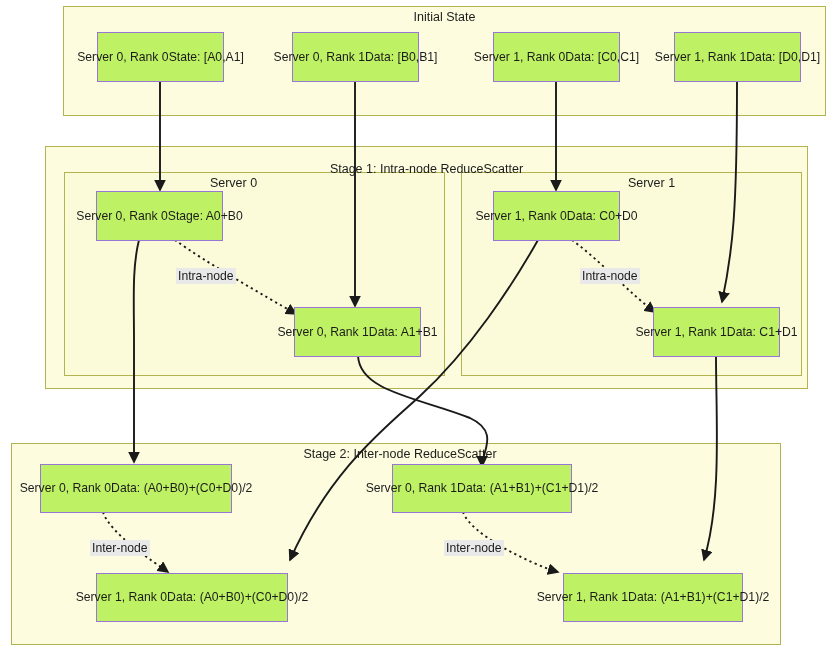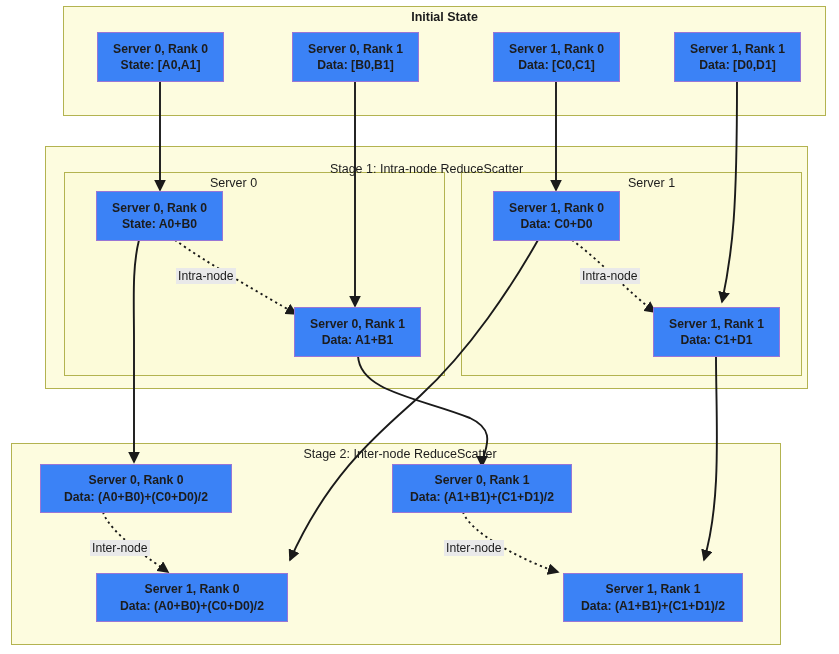--- a/index.html
+++ b/index.html
@@ -28,30 +28,29 @@
     font-size:12.5px;
     color:#1c1c1c;
     white-space:nowrap;
     text-align:center;
     z-index:6;
   }
 
   
   .node{
     position:absolute;
-    background:#3b82f6;
+    background:#bef264;
     border:1px solid #9876d6;
     box-sizing:border-box;
     display:flex;
-    flex-direction:column;
+    flex-direction:row;
     align-items:center;
     justify-content:center;
     z-index:7;
     line-height:1.32;
-    font-weight:bold;
   }
   .node .ln{
     font-size:12.2px;
     color:#1c1c1c;
     white-space:nowrap;
     text-align:center;
   }
 
   
   .edge-label{
@@ -93,21 +92,21 @@
     <path class="solid-edge" d="M 358 356 C 360 392 420 398 470 418 C 500 432 482 452 482 466" marker-end="url(#arrow)"></path>
     <path class="solid-edge" d="M 538 240 C 512 286 470 350 420 396 C 385 428 330 470 290 560" marker-end="url(#arrow)"></path>
     <path class="solid-edge" d="M 716 356 C 716 420 722 500 704 560" marker-end="url(#arrow)"></path>
 
     <path class="dotted-edge" d="M 103 512 C 110 534 154 562 168 572" marker-end="url(#arrow)"></path>
     <path class="dotted-edge" d="M 463 512 C 470 534 530 564 558 572" marker-end="url(#arrow)"></path>
   </svg>
 
   <div class="group" style="left:63px;top:6px;width:763px;height:110px;">
   </div>
-  <div class="group-title" style="left:63px;top:10px;width:763px;font-weight:bold;">Initial State</div>
+  <div class="group-title" style="left:63px;top:10px;width:763px;">Initial State</div>
 
   <div class="node" style="left:97px;top:32px;width:127px;height:50px;">
     <div class="ln">Server 0, Rank 0</div>
     <div class="ln">State: [A0,A1]</div>
   </div>
 
   <div class="node" style="left:292px;top:32px;width:127px;height:50px;">
     <div class="ln">Server 0, Rank 1</div>
     <div class="ln">Data: [B0,B1]</div>
   </div>
@@ -125,21 +124,21 @@
   <div class="group" style="left:45px;top:146px;width:763px;height:243px;">
   </div>
   <div class="group-title" style="left:45px;top:162px;width:763px;">Stage 1: Intra-node ReduceScatter</div>
 
   <div class="group-inner" style="left:64px;top:172px;width:381px;height:204px;">
   </div>
   <div class="group-title" style="left:64px;top:176px;width:339px;">Server 0</div>
 
   <div class="node" style="left:96px;top:191px;width:127px;height:50px;">
     <div class="ln">Server 0, Rank 0</div>
-    <div class="ln">State: A0+B0</div>
+    <div class="ln">Stage: A0+B0</div>
   </div>
 
   <div class="node" style="left:294px;top:307px;width:127px;height:50px;">
     <div class="ln">Server 0, Rank 1</div>
     <div class="ln">Data: A1+B1</div>
   </div>
 
   <div class="edge-label" style="left:176px;top:268px;">Intra-node</div>
 
   <div class="group-inner" style="left:461px;top:172px;width:341px;height:204px;">

